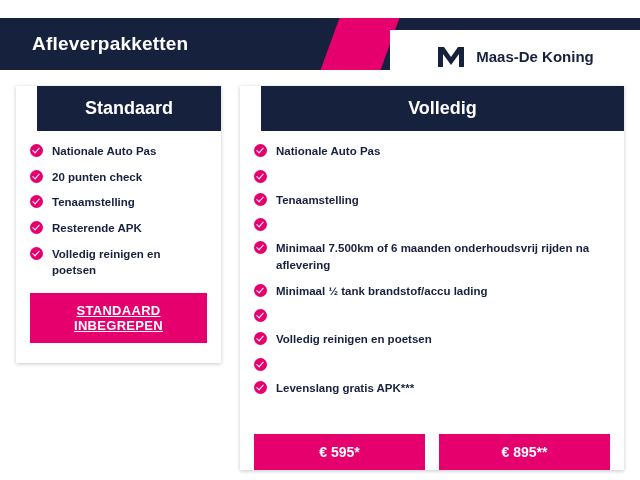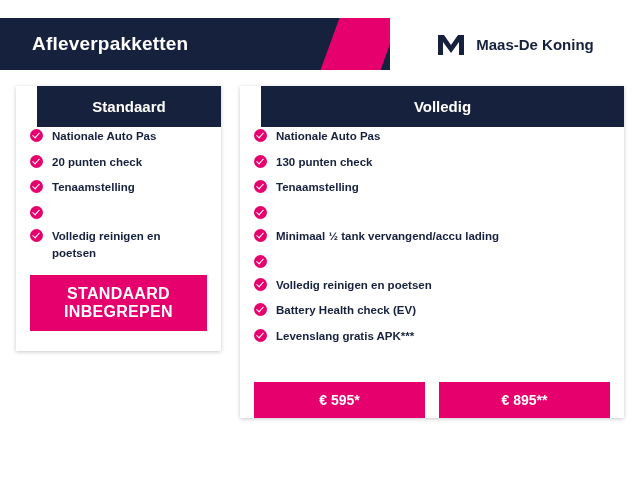--- a/index.html
+++ b/index.html
@@ -44,21 +44,21 @@
     right: 250px;
     top: 0;
     width: 60px;
     height: 52px;
     background: #e5006d;
     transform: skewX(-20deg);
   }
   .header-right {
     position: absolute;
     right: 0;
-    top: 0;
+    top: 12px;
     width: 250px;
     height: 52px;
     background: #ffffff;
     display: flex;
     align-items: center;
     justify-content: center;
   }
   .brand {
     display: flex;
     align-items: center;
@@ -98,28 +98,28 @@
   .card-approved {
     left: 240px;
     top: 16px;
     width: 384px;
   }
 
   .card-head {
     background: #16213e;
     color: #ffffff;
     text-align: center;
-    font-size: 15px;
+    font-size: 18px;
     font-weight: bold;
     padding: 12px 0 12px 0;
     margin-left: 21px;
   }
 
   .card-body {
-    padding: 1px 14px 14px 14px;
+    padding: 12px 14px 14px 14px;
   }
 
   ul.feature-list {
     list-style: none;
     margin: 0;
     padding: 0;
   }
   ul.feature-list li {
     display: flex;
     align-items: flex-start;
@@ -152,29 +152,30 @@
   }
   .feature-text {
     display: block;
   }
 
   .btn-included {
     display: block;
     margin: 14px 0 6px 0;
     background: #e5006d;
     color: #ffffff;
-    font-size: 16px;
+    font-size: 13px;
     font-weight: bold;
     text-align: center;
     padding: 10px 4px;
     border: none;
     width: 100%;
     letter-spacing: 0.3px;
     cursor: pointer;
     font-family: "Liberation Sans", sans-serif;
+    text-decoration: underline;
   }
 
   .price-row {
     display: flex;
     gap: 14px;
     margin-top: 14px;
     padding: 0 14px;
   }
   .price-btn {
     flex: 1 1 0;
@@ -222,63 +223,66 @@
           <li>
             <span class="check"></span>
             <span class="feature-text">20 punten check</span>
           </li>
           <li>
             <span class="check"></span>
             <span class="feature-text">Tenaamstelling</span>
           </li>
           <li>
             <span class="check"></span>
+            <span class="feature-text">Resterende APK</span>
           </li>
           <li>
             <span class="check"></span>
             <span class="feature-text">Volledig reinigen en poetsen</span>
           </li>
         </ul>
         <button class="btn-included">STANDAARD INBEGREPEN</button>
       </div>
     </div>
 
     <div class="card card-approved">
       <div class="card-head">Volledig</div>
       <div class="card-body">
         <ul class="feature-list">
           <li>
             <span class="check"></span>
             <span class="feature-text">Nationale Auto Pas</span>
           </li>
           <li>
             <span class="check"></span>
-            <span class="feature-text">130 punten check</span>
           </li>
           <li>
             <span class="check"></span>
             <span class="feature-text">Tenaamstelling</span>
           </li>
           <li>
             <span class="check"></span>
           </li>
           <li>
             <span class="check"></span>
-            <span class="feature-text">Minimaal ½ tank vervangend/accu lading</span>
+            <span class="feature-text">Minimaal 7.500km of 6 maanden onderhoudsvrij rijden na aflevering</span>
+          </li>
+          <li>
+            <span class="check"></span>
+            <span class="feature-text">Minimaal ½ tank brandstof/accu lading</span>
           </li>
           <li>
             <span class="check"></span>
           </li>
           <li>
             <span class="check"></span>
             <span class="feature-text">Volledig reinigen en poetsen</span>
           </li>
           <li>
             <span class="check"></span>
-            <span class="feature-text">Battery Health check (EV)</span>
           </li>
           <li>
             <span class="check"></span>
             <span class="feature-text">Levenslang gratis APK***</span>
           </li>
         </ul>
       </div>
 
       <div class="price-row">
         <button class="price-btn">€ 595*</button>

